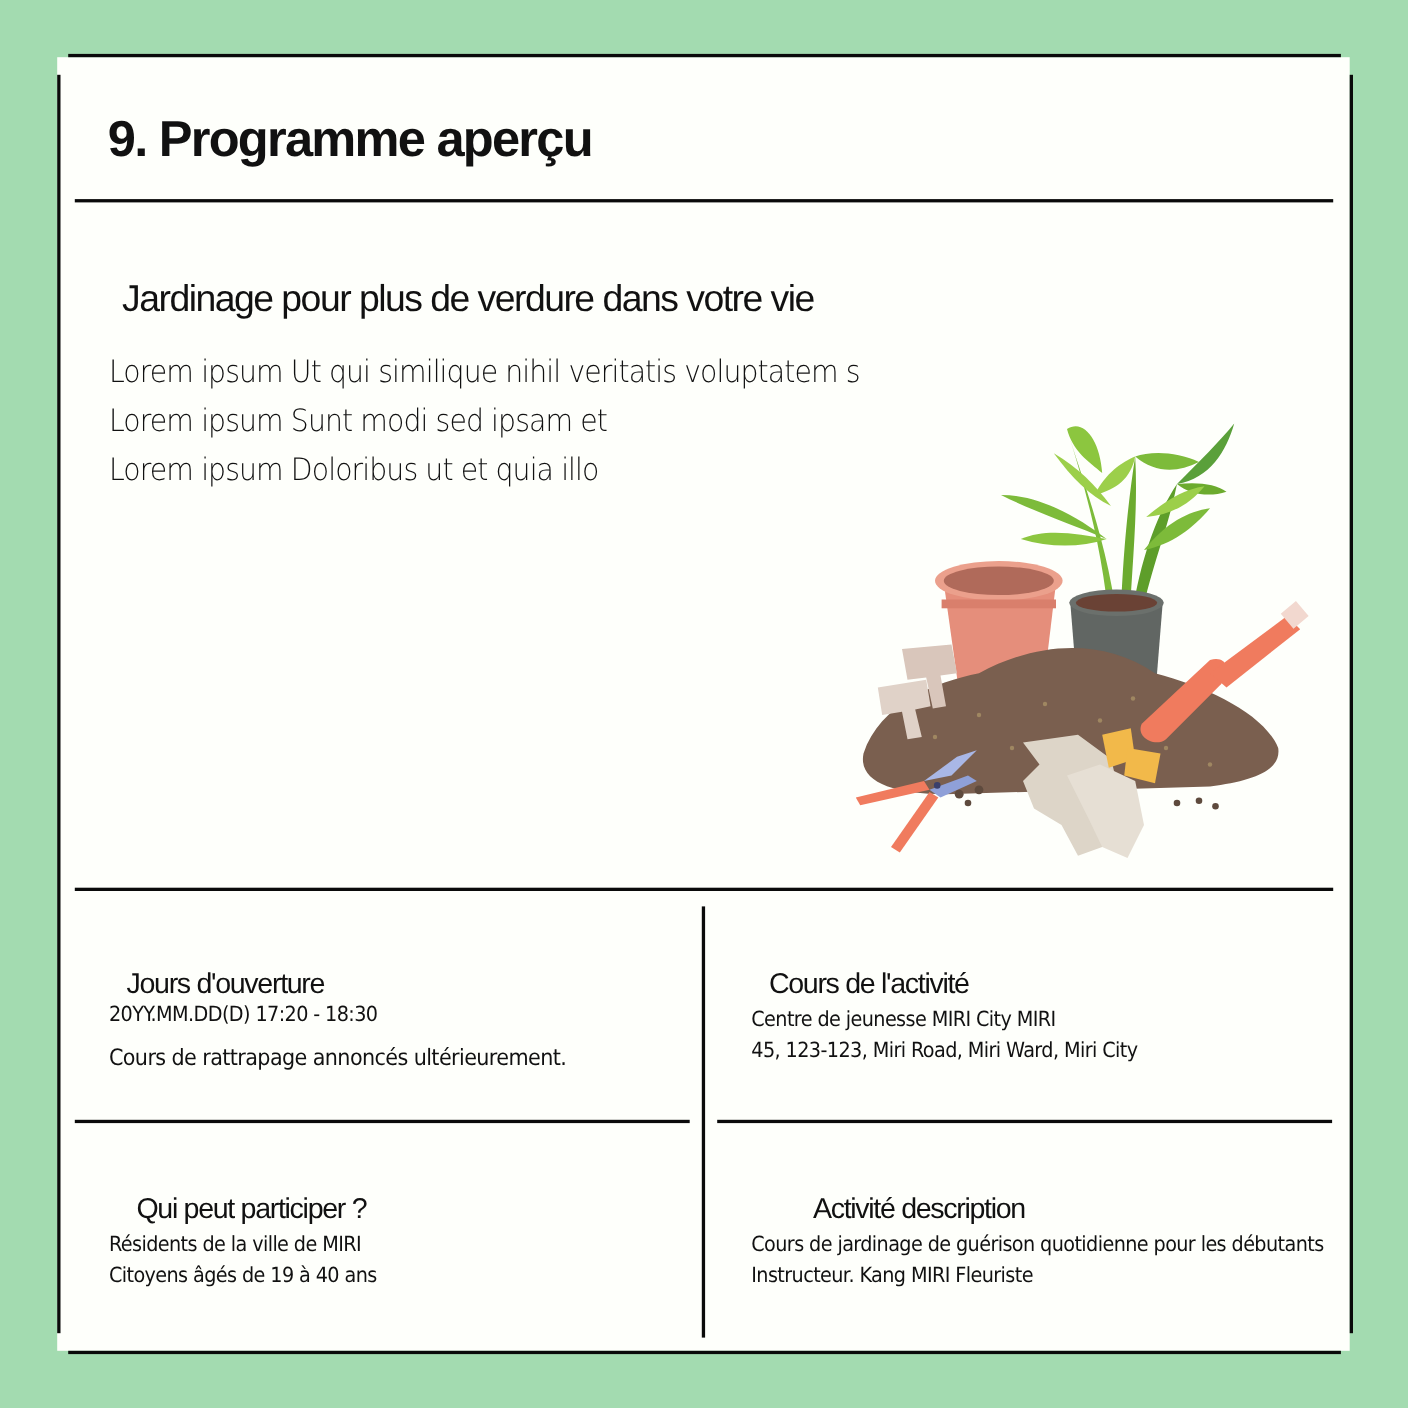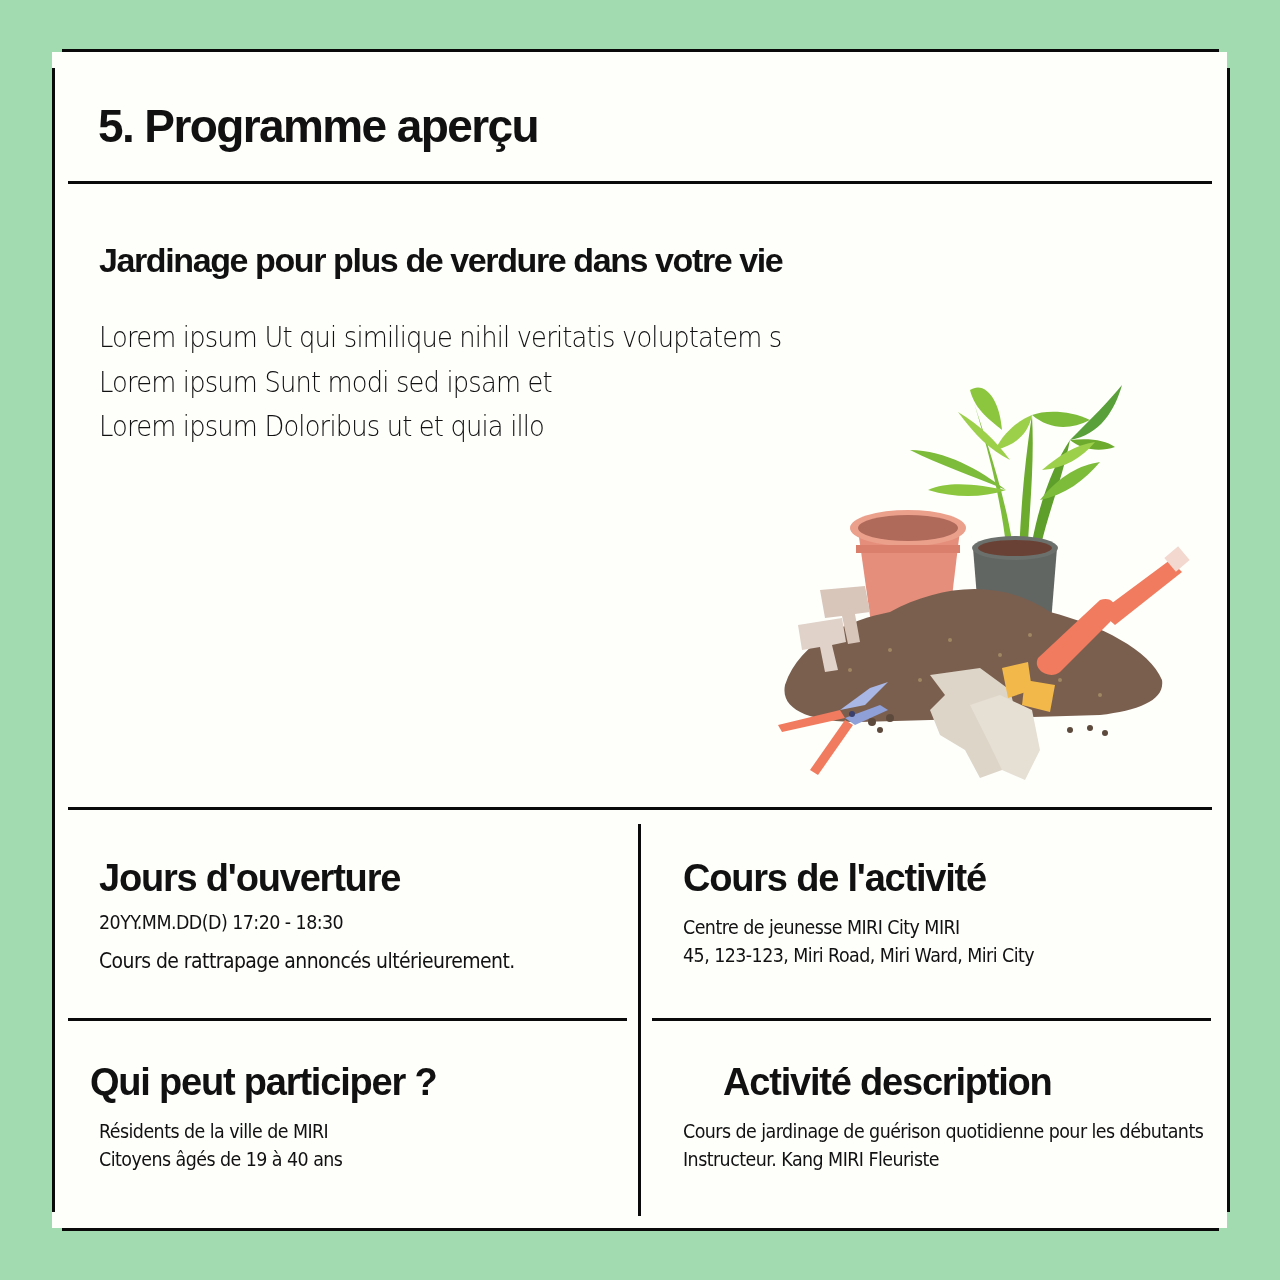--- a/index.html
+++ b/index.html
@@ -17,55 +17,55 @@
     .h { height: 3px; }
     .v { width: 3px; }
 
     .title {
       position: absolute; left: 98px; top: 96px;
       font-family: "Liberation Sans", sans-serif; font-weight: 700;
       font-size: 46px; letter-spacing: -1.6px; line-height: 60px; margin: 0;
     }
     .subtitle {
       position: absolute; left: 99px; top: 236px;
-      font-family: "Liberation Sans", sans-serif; font-weight: 700;
-      font-size: 34px; letter-spacing: -1.4px; line-height: 48px; margin: 0;
+      font-family: "Liberation Sans", sans-serif; font-weight: 400;
+      font-size: 34px; letter-spacing: -1.4px; line-height: 48px; margin: 12px;
     }
     .intro {
       position: absolute; left: 99px; top: 316px;
       font-family: "DejaVu Sans", sans-serif; font-size: 28px; font-weight: 300;
       line-height: 44.5px; letter-spacing: -0.9px; transform: scaleX(0.92); transform-origin: left top;
     }
     .intro div { white-space: nowrap; }
 
     .sec-h {
-      position: absolute; margin: 0;
-      font-family: "Liberation Sans", sans-serif; font-weight: 700;
-      font-size: 38px; letter-spacing: -1.2px; line-height: 44px; white-space: nowrap;
+      position: absolute; margin: 16px;
+      font-family: "Liberation Sans", sans-serif; font-weight: 400;
+      font-size: 26px; letter-spacing: -1.2px; line-height: 44px; white-space: nowrap;
     }
     .sec-t {
       position: absolute; font-family: "DejaVu Sans", sans-serif;
       font-size: 19px; line-height: 28px; letter-spacing: -0.6px;
       transform: scaleX(0.92); transform-origin: left top; white-space: nowrap;
     }
     .sec-t div { white-space: nowrap; }
 
     .illus { position: absolute; left: 770px; top: 350px; width: 430px; height: 440px; }
   </style>
 </head>
 <body>
 
 <div class="card"></div>
 
 <div class="line h" style="left:62px; top:49px; width:1157px;"></div>
 <div class="line v" style="left:52px; top:68px; height:1144px;"></div>
 <div class="line v" style="left:1227px; top:68px; height:1144px;"></div>
 <div class="line h" style="left:62px; top:1228px; width:1157px;"></div>
 
-<h1 class="title">5. Programme aperçu</h1>
+<h1 class="title">9. Programme aperçu</h1>
 <div class="line h" style="left:68px; top:181px; width:1144px;"></div>
 
 <h2 class="subtitle">Jardinage pour plus de verdure dans votre vie</h2>
 <div class="intro">
   <div>Lorem ipsum Ut qui similique nihil veritatis voluptatem s</div>
   <div>Lorem ipsum Sunt modi sed ipsam et</div>
   <div>Lorem ipsum Doloribus ut et quia illo</div>
 </div>
 
 <svg class="illus" viewBox="0 0 430 440" xmlns="http://www.w3.org/2000/svg">
@@ -159,21 +159,21 @@
 
 <h3 class="sec-h" style="left:683px; top:856px;">Cours de l'activité</h3>
 <div class="sec-t" style="left:683px; top:913px;">
   <div>Centre de jeunesse MIRI City MIRI</div>
   <div>45, 123-123, Miri Road, Miri Ward, Miri City</div>
 </div>
 
 <div class="line h" style="left:68px; top:1018px; width:559px;"></div>
 <div class="line h" style="left:652px; top:1018px; width:559px;"></div>
 
-<h3 class="sec-h" style="left:90px; top:1060px;">Qui peut participer ?</h3>
+<h3 class="sec-h" style="left:108px; top:1060px;">Qui peut participer ?</h3>
 <div class="sec-t" style="left:99px; top:1117px;">
   <div>Résidents de la ville de MIRI</div>
   <div>Citoyens âgés de 19 à 40 ans</div>
 </div>
 
 <h3 class="sec-h" style="left:723px; top:1060px;">Activité description</h3>
 <div class="sec-t" style="left:683px; top:1117px;">
   <div>Cours de jardinage de guérison quotidienne pour les débutants</div>
   <div>Instructeur. Kang MIRI Fleuriste</div>
 </div>

